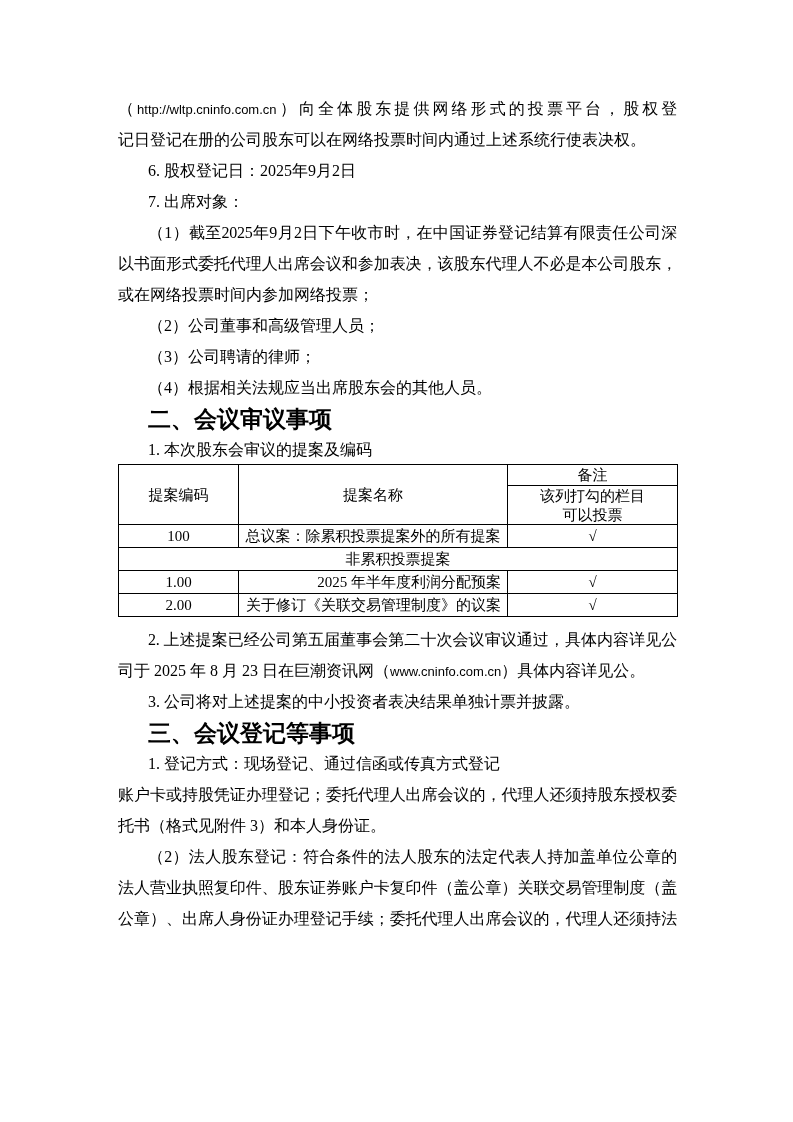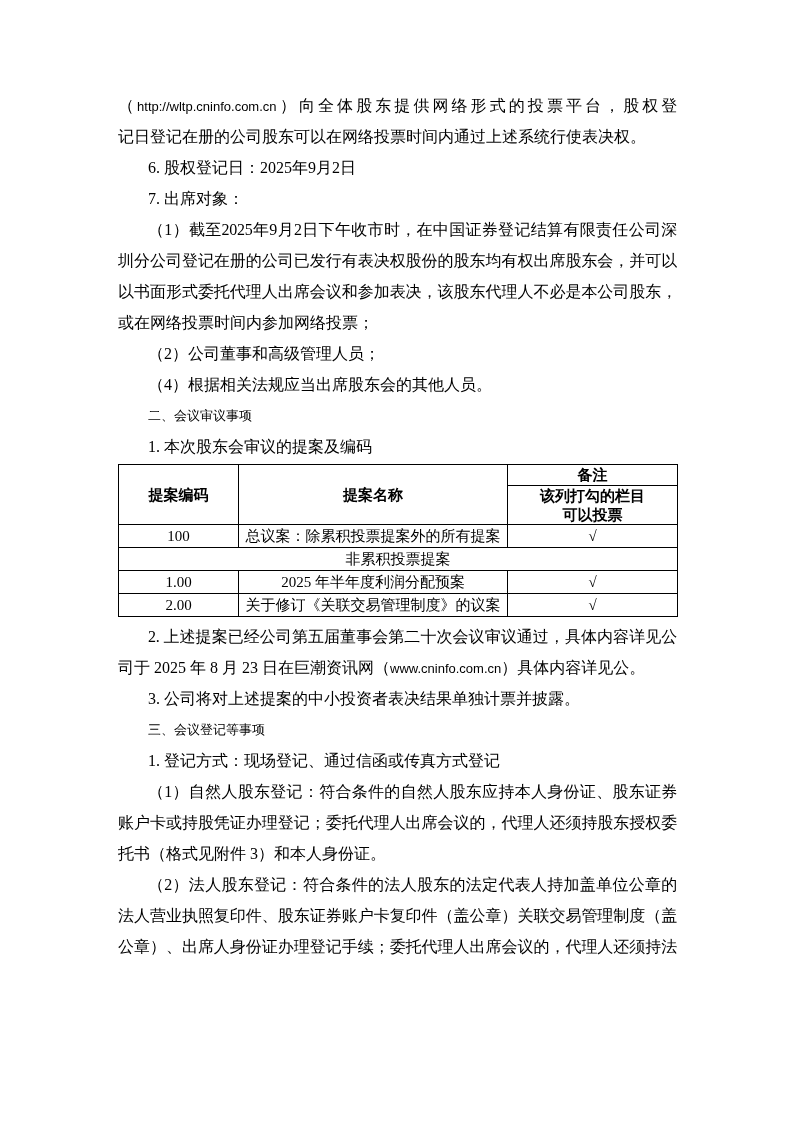--- a/index.html
+++ b/index.html
@@ -13,35 +13,35 @@
     font-size:16px;
     overflow:hidden;
   }
   .content{
     position:absolute;
     left:118px;top:90px;
     width:559px;
   }
   .ln{
     height:31px;
-    line-height:31px;
+    line-height:38px;
     white-space:nowrap;
     overflow:hidden;
   }
   .fill{
     white-space:normal;
     text-align:justify;
     text-align-last:justify;
     letter-spacing:-0.3px;
   }
   .ind{ text-indent:30px; }
   .hd{
     font-family:"Liberation Sans","DejaVu Sans",sans-serif;
-    font-weight:normal;
-    font-size:13px;
+    font-weight:bold;
+    font-size:23px;
   }
   .lat{
     font-family:"Liberation Sans","DejaVu Sans",sans-serif;
     font-size:13px;
     letter-spacing:0;
   }
   table.proposals{
     border-collapse:collapse;
     table-layout:fixed;
     width:559px;
@@ -51,47 +51,47 @@
   table.proposals td{
     border:1px solid #000;
     text-align:center;
     vertical-align:middle;
     padding:0 6px;
     overflow:hidden;
     line-height:20px;
   }
   table.proposals .th{
     font-family:"Liberation Sans","DejaVu Sans",sans-serif;
-    font-weight:bold;
+    font-weight:normal;
     margin-top:44px;
   }
   table.proposals .h1 td{ height:20px; }
   table.proposals .h2 td{ height:38px; line-height:19px; }
   table.proposals .dr td{ height:22px; }
-  table.proposals td.al{ text-align:center; }
+  table.proposals td.al{ text-align:right; }
   .post-table{ margin-top:2px; }
 </style>
 </head>
 <body>
 
 <div class="page">
   <div class="content">
 
     <div class="ln fill"><span>（</span><span class="lat">http://wltp.cninfo.com.cn</span><span>）向全体股东提供网络形式的投票平台，股权登</span></div>
     <div class="ln">记日登记在册的公司股东可以在网络投票时间内通过上述系统行使表决权。</div>
 
     <div class="ln ind">6. 股权登记日：2025年9月2日</div>
     <div class="ln ind">7. 出席对象：</div>
 
     <div class="ln fill ind">（1）截至2025年9月2日下午收市时，在中国证券登记结算有限责任公司深</div>
-    <div class="ln fill">圳分公司登记在册的公司已发行有表决权股份的股东均有权出席股东会，并可以</div>
     <div class="ln fill">以书面形式委托代理人出席会议和参加表决，该股东代理人不必是本公司股东，</div>
     <div class="ln">或在网络投票时间内参加网络投票；</div>
 
     <div class="ln ind">（2）公司董事和高级管理人员；</div>
+    <div class="ln ind">（3）公司聘请的律师；</div>
     <div class="ln ind">（4）根据相关法规应当出席股东会的其他人员。</div>
 
 
     <div class="ln hd ind">二、会议审议事项</div>
     <div class="ln ind">1. 本次股东会审议的提案及编码</div>
 
     <table class="proposals">
       <colgroup>
         <col style="width:120px">
         <col style="width:269px">
@@ -132,21 +132,20 @@
 
     <div class="post-table">
       <div class="ln fill ind">2. 上述提案已经公司第五届董事会第二十次会议审议通过，具体内容详见公</div>
       <div class="ln"><span>司于 2025 年 8 月 23 日在巨潮资讯网（</span><span class="lat">www.cninfo.com.cn</span><span>）具体内容详见公。</span></div>
 
       <div class="ln ind">3. 公司将对上述提案的中小投资者表决结果单独计票并披露。</div>
 
       <div class="ln hd ind">三、会议登记等事项</div>
       <div class="ln ind">1. 登记方式：现场登记、通过信函或传真方式登记</div>
 
-      <div class="ln fill ind">（1）自然人股东登记：符合条件的自然人股东应持本人身份证、股东证券</div>
       <div class="ln fill">账户卡或持股凭证办理登记；委托代理人出席会议的，代理人还须持股东授权委</div>
       <div class="ln">托书（格式见附件 3）和本人身份证。</div>
 
       <div class="ln fill ind">（2）法人股东登记：符合条件的法人股东的法定代表人持加盖单位公章的</div>
       <div class="ln fill">法人营业执照复印件、股东证券账户卡复印件（盖公章）关联交易管理制度（盖</div>
       <div class="ln fill">公章）、出席人身份证办理登记手续；委托代理人出席会议的，代理人还须持法</div>
     </div>
 
   </div>
 </div>

